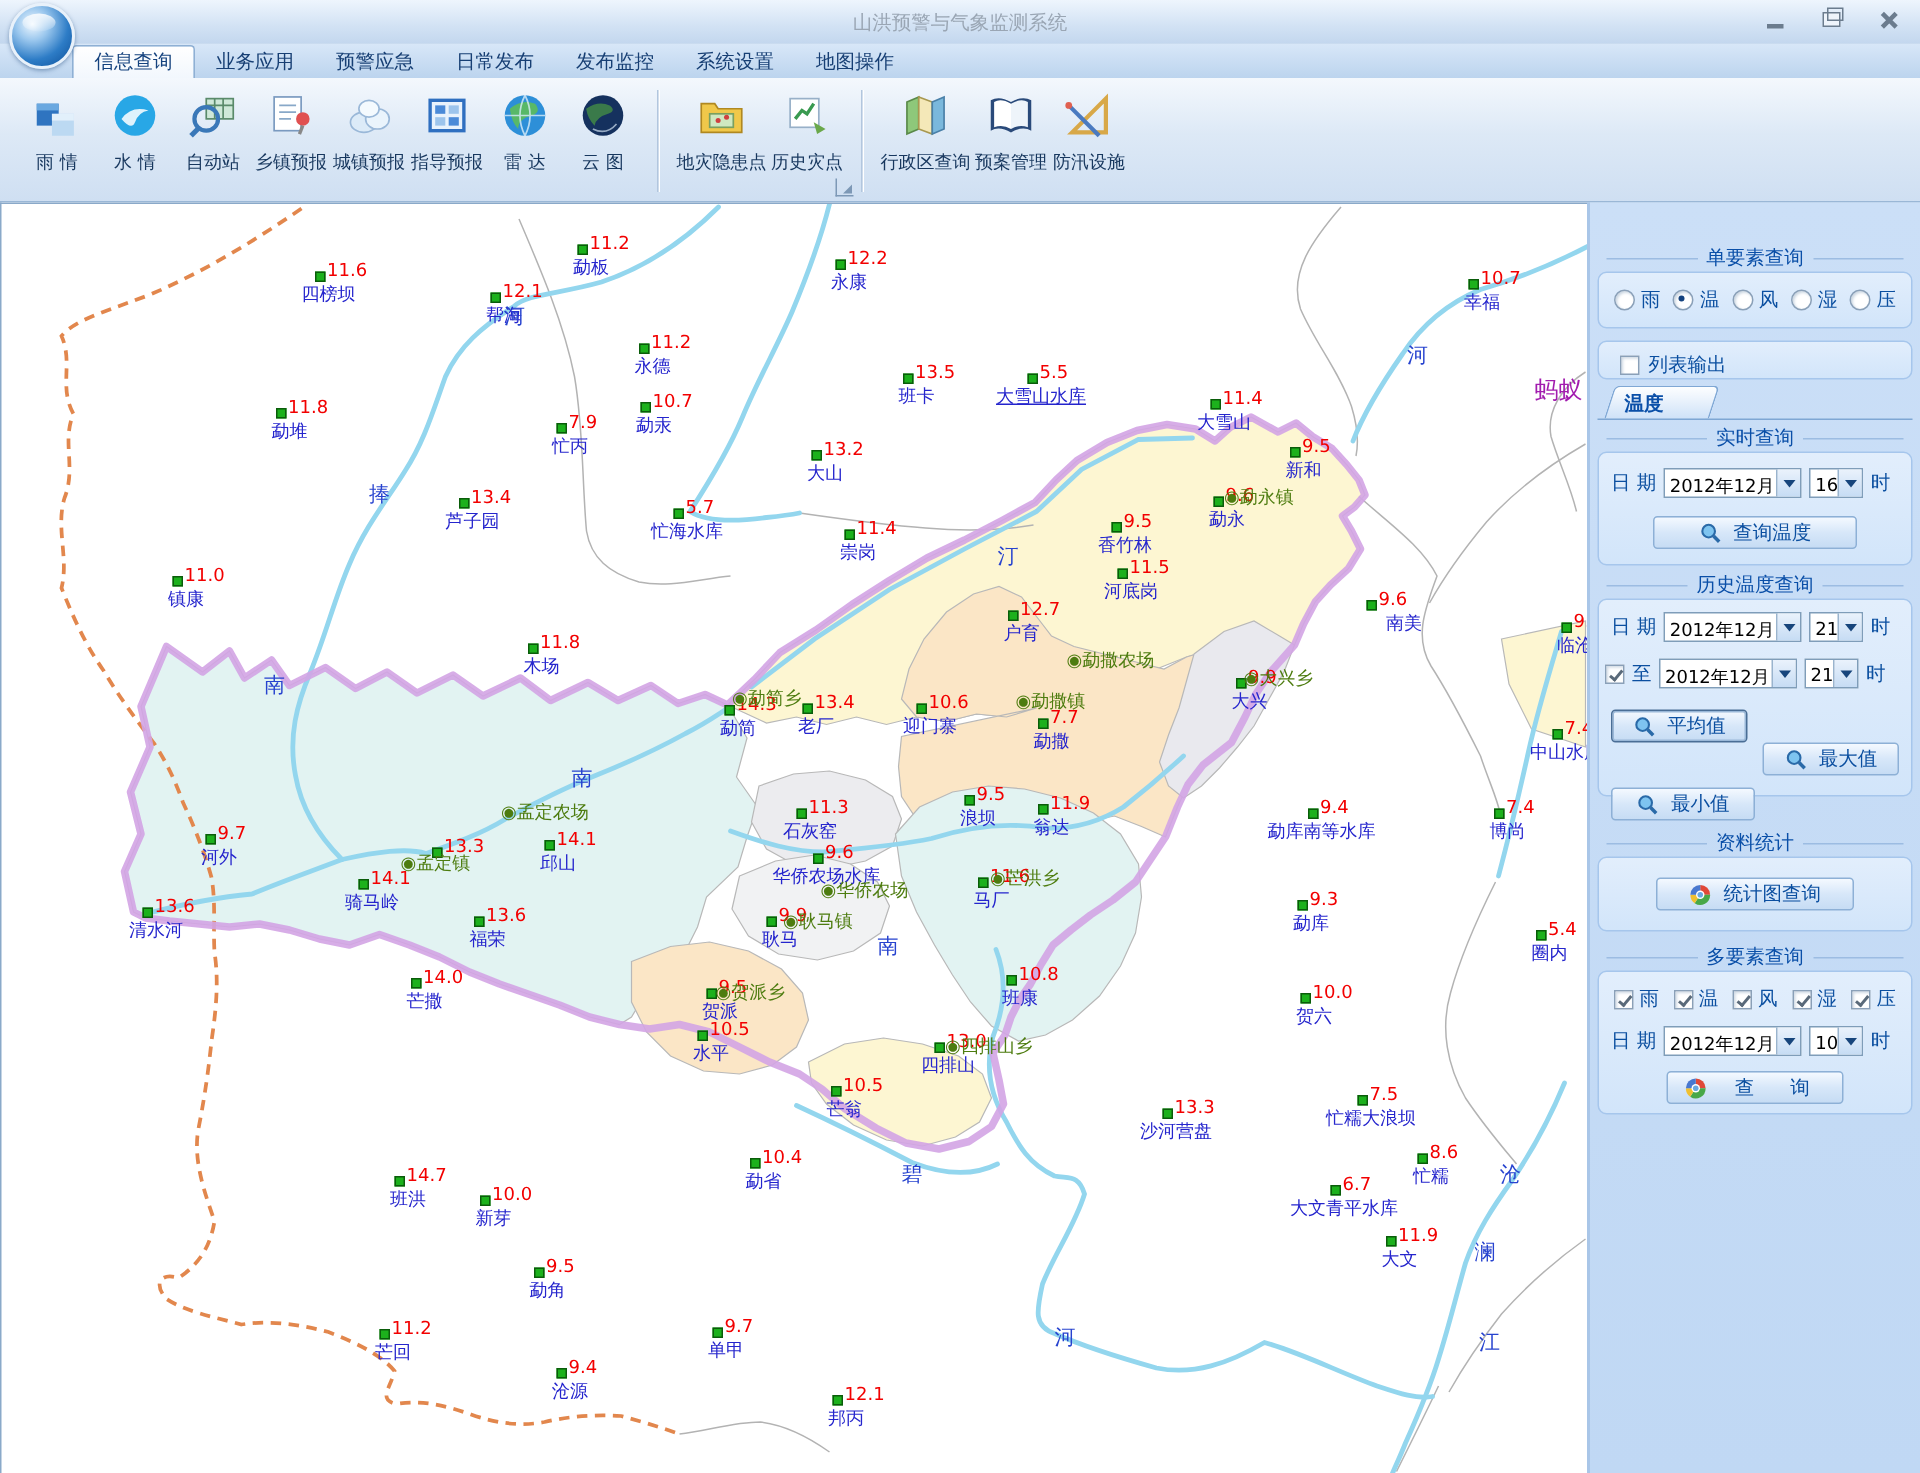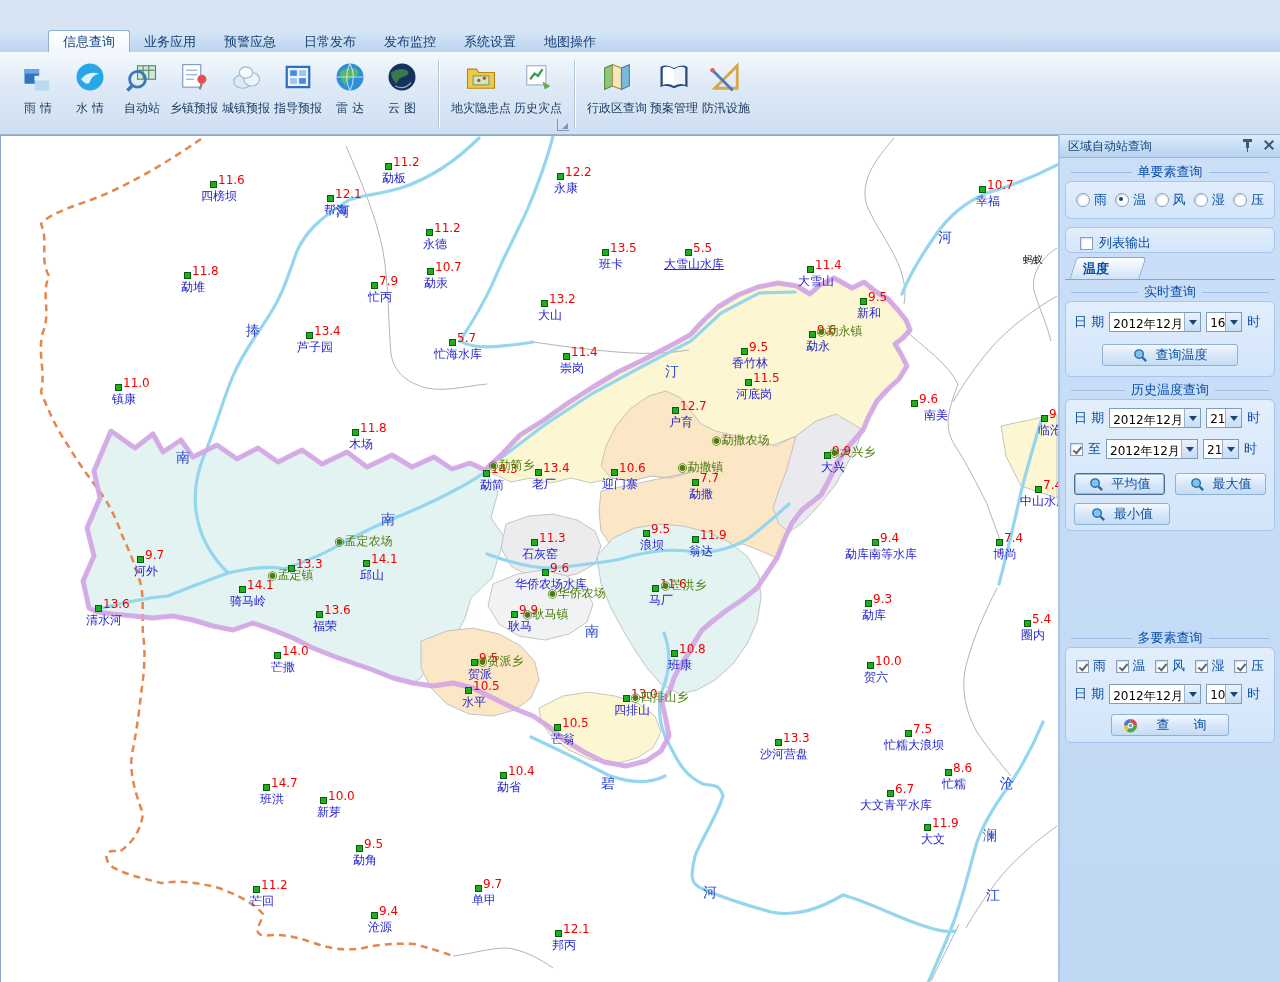--- a/index.html
+++ b/index.html
@@ -51,21 +51,21 @@
   
   #map{position:absolute;left:0;top:135px;width:1058px;height:847px;background:#fff;overflow:hidden;
     border-top:1px solid #8aa9c9;border-left:1px solid #8aa9c9;box-sizing:border-box;}
   #mapsvg{position:absolute;left:0;top:0;}
   #labels{position:absolute;left:0;top:0;width:100%;height:100%;}
   .marker{position:absolute;width:7px;height:7px;background:#1cb11c;border:1px solid #0a5c0a;box-sizing:border-box;}
   .st-val{position:absolute;color:#f20000;font-size:12px;white-space:nowrap;line-height:13px;}
   .st-name{position:absolute;color:#2525cd;font-size:12px;white-space:nowrap;line-height:13px;}
   .town{position:absolute;color:#4d7c0f;font-size:12px;white-space:nowrap;line-height:13px;}
   .riv{position:absolute;color:#2743cf;font-size:14px;white-space:nowrap;line-height:15px;}
-  .xtra{position:absolute;color:#000000;font-size:10px;white-space:nowrap;line-height:13px;}
+  .xtra{position:absolute;color:#a21caf;font-size:16px;white-space:nowrap;line-height:13px;}
 
   
   #panel{position:absolute;left:1058px;top:135px;width:222px;height:847px;box-sizing:border-box;
     background:linear-gradient(180deg,#cbdff7,#c0d8f4);border-left:2px solid #a9c6e8;}
   #phead{position:absolute;left:0;top:0;right:0;height:23px;
     background:linear-gradient(#dcebfb,#b7d2ef);border-bottom:1px solid #9db9da;
     color:#12447e;font-size:12px;line-height:22px;padding-left:8px;box-sizing:border-box;}
   #phead .hicons{position:absolute;right:6px;top:4px;display:flex;gap:10px;}
   .pin{width:11px;height:13px;position:relative;}
   .pin::before{content:"";position:absolute;left:4px;top:1px;width:3px;height:8px;background:#3c5a7a;}
@@ -110,20 +110,35 @@
      background:linear-gradient(#f4f9ff,#d7e7f9 50%,#c6dcf4);border:1px solid #8db0d6;border-radius:3px;
      color:#0b4fa0;font-size:13px;box-sizing:border-box;height:22px;}
   .pbtn.focus{border-color:#4a6e96;box-shadow:0 0 0 1px #9ab8d8 inset;}
   .mag,.pie{width:15px;height:15px;display:inline-block;}
 </style>
 </head>
 <body>
 
 <div id="app">
 
+  <div id="titlebar">
+    <div id="orb"></div>
+    <div id="wintitle">山洪预警与气象监测系统</div>
+    <div id="winbtns">
+        <span class="winbtn">
+          <span class="ico-min"></span>
+        </span>
+        <span class="winbtn">
+          <span class="ico-restore"></span>
+        </span>
+        <span class="winbtn">
+          <span class="ico-close"></span>
+        </span>
+      </div>
+  </div>
 
   <div id="tabrow">
       <div class="mtab active">信息查询</div>
       <div class="mtab">业务应用</div>
       <div class="mtab">预警应急</div>
       <div class="mtab">日常发布</div>
       <div class="mtab">发布监控</div>
       <div class="mtab">系统设置</div>
       <div class="mtab">地图操作</div>
     </div>
@@ -521,29 +536,20 @@
         <div class="riv" style="left: 600px; top: 640px;">碧</div>
         <div class="riv" style="left: 702px; top: 749px;">河</div>
         <div class="riv" style="left: 999px; top: 640px;">沧</div>
         <div class="riv" style="left: 982px; top: 692px;">澜</div>
         <div class="riv" style="left: 985px; top: 752px;">江</div>
         <div class="xtra" style="left: 1022px; top: 117px;">蚂蚁</div>
       </div>
   </div>
 
   <div id="panel">
-    <div id="phead">
-      <span>区域自动站查询</span>
-      <span class="hicons">
-        <span class="pin">
-            <i></i>
-          </span>
-        <span class="px"></span>
-      </span>
-    </div>
 
     <div class="grp" style="top:30px;height:54px;">
       <div class="legend">单要素查询</div>
       <div class="gbody" style="top:16px;height:38px;">
         <div class="radio-row" id="single-options">
             <span class="ritem">
               <span class="radio"></span>
               <span>雨</span>
             </span>
             <span class="ritem">
@@ -645,40 +651,57 @@
           <span>时</span>
         </div>
         <div style="display:flex;gap:10px;padding:0 8px;margin-top:14px;">
           <div class="pbtn focus" style="flex:1;">
             <span class="mag"><svg viewBox="0 0 16 16">
                   <circle cx="6.5" cy="6.5" r="4.5" fill="#7ec4f0" stroke="#2a6aa8" stroke-width="1.5"></circle>
                   <line x1="10" y1="10" x2="14" y2="14" stroke="#2a6aa8" stroke-width="2.5"></line>
                 </svg></span>
             <span>平均值</span>
           </div>
-          <div class="pbtn" style="flex:1;">
+          <div class="pbtn" style="flex:1;margin-top:22px;">
             <span class="mag"><svg viewBox="0 0 16 16">
                   <circle cx="6.5" cy="6.5" r="4.5" fill="#7ec4f0" stroke="#2a6aa8" stroke-width="1.5"></circle>
                   <line x1="10" y1="10" x2="14" y2="14" stroke="#2a6aa8" stroke-width="2.5"></line>
                 </svg></span>
             <span>最大值</span>
           </div>
         </div>
         <div style="display:flex;gap:10px;padding:0 8px;margin-top:8px;">
           <div class="pbtn" style="width:96px;">
             <span class="mag"><svg viewBox="0 0 16 16">
                   <circle cx="6.5" cy="6.5" r="4.5" fill="#7ec4f0" stroke="#2a6aa8" stroke-width="1.5"></circle>
                   <line x1="10" y1="10" x2="14" y2="14" stroke="#2a6aa8" stroke-width="2.5"></line>
                 </svg></span>
             <span>最小值</span>
           </div>
         </div>
       </div>
     </div>
 
+    <div class="grp" style="top:420px;height:66px;">
+      <div class="legend">资料统计</div>
+      <div class="gbody" style="top:16px;height:50px;">
+        <div class="pbtn" style="width:132px;margin:13px auto 0;">
+          <span class="pie"><svg viewBox="0 0 16 16">
+                <circle cx="8" cy="8" r="7" fill="#e8e8e8"></circle>
+                <path d="M8 8 L8 1 A7 7 0 0 1 15 8 z" fill="#e04838"></path>
+                <path d="M8 8 L15 8 A7 7 0 0 1 4 14 z" fill="#48a848"></path>
+                <path d="M8 8 L4 14 A7 7 0 0 1 1 8 z" fill="#f0c030"></path>
+                <path d="M8 8 L1 8 A7 7 0 0 1 8 1 z" fill="#4878d0"></path>
+                <circle cx="8" cy="8" r="3" fill="#fff"></circle>
+                <circle cx="8" cy="8" r="2" fill="#68a8e0"></circle>
+              </svg></span>
+          <span>统计图查询</span>
+        </div>
+      </div>
+    </div>
 
     <div class="grp" style="top:496px;height:112px;">
       <div class="legend">多要素查询</div>
       <div class="gbody" style="top:16px;height:96px;">
         <div class="radio-row" id="multi-options" style="height:24px;margin-top:6px;">
             <span class="ritem">
               <span class="cb chk"></span>
               <span>雨</span>
             </span>
             <span class="ritem">

